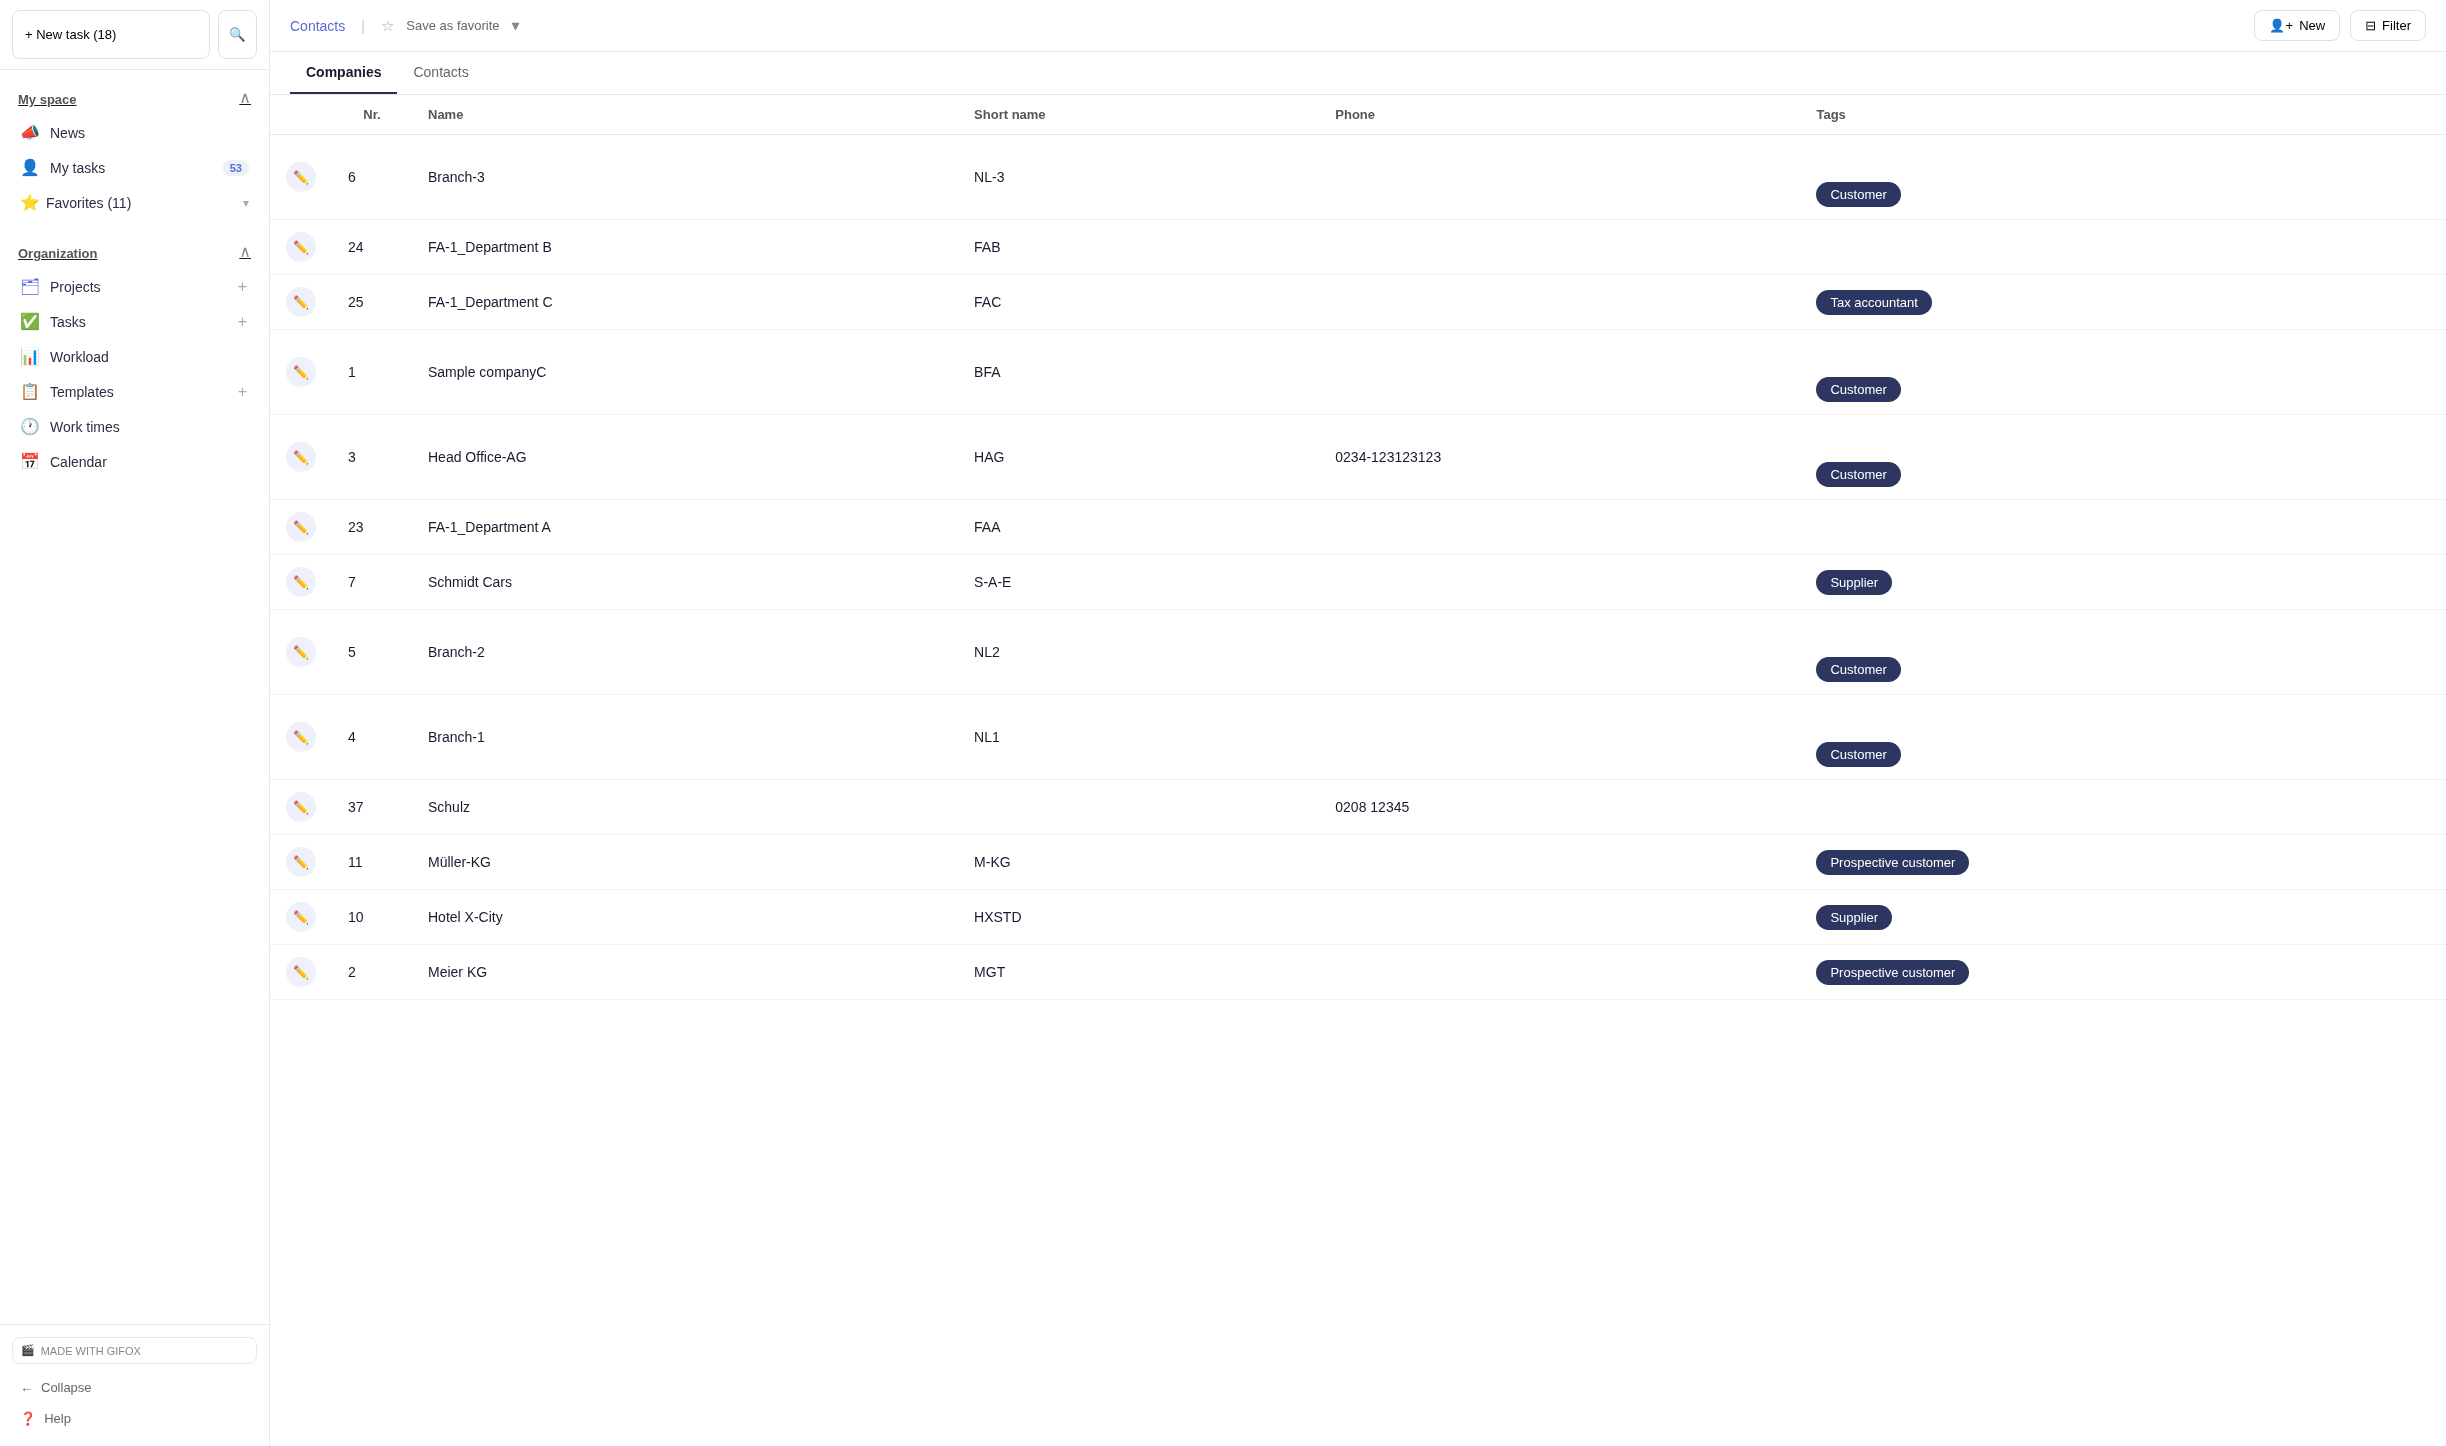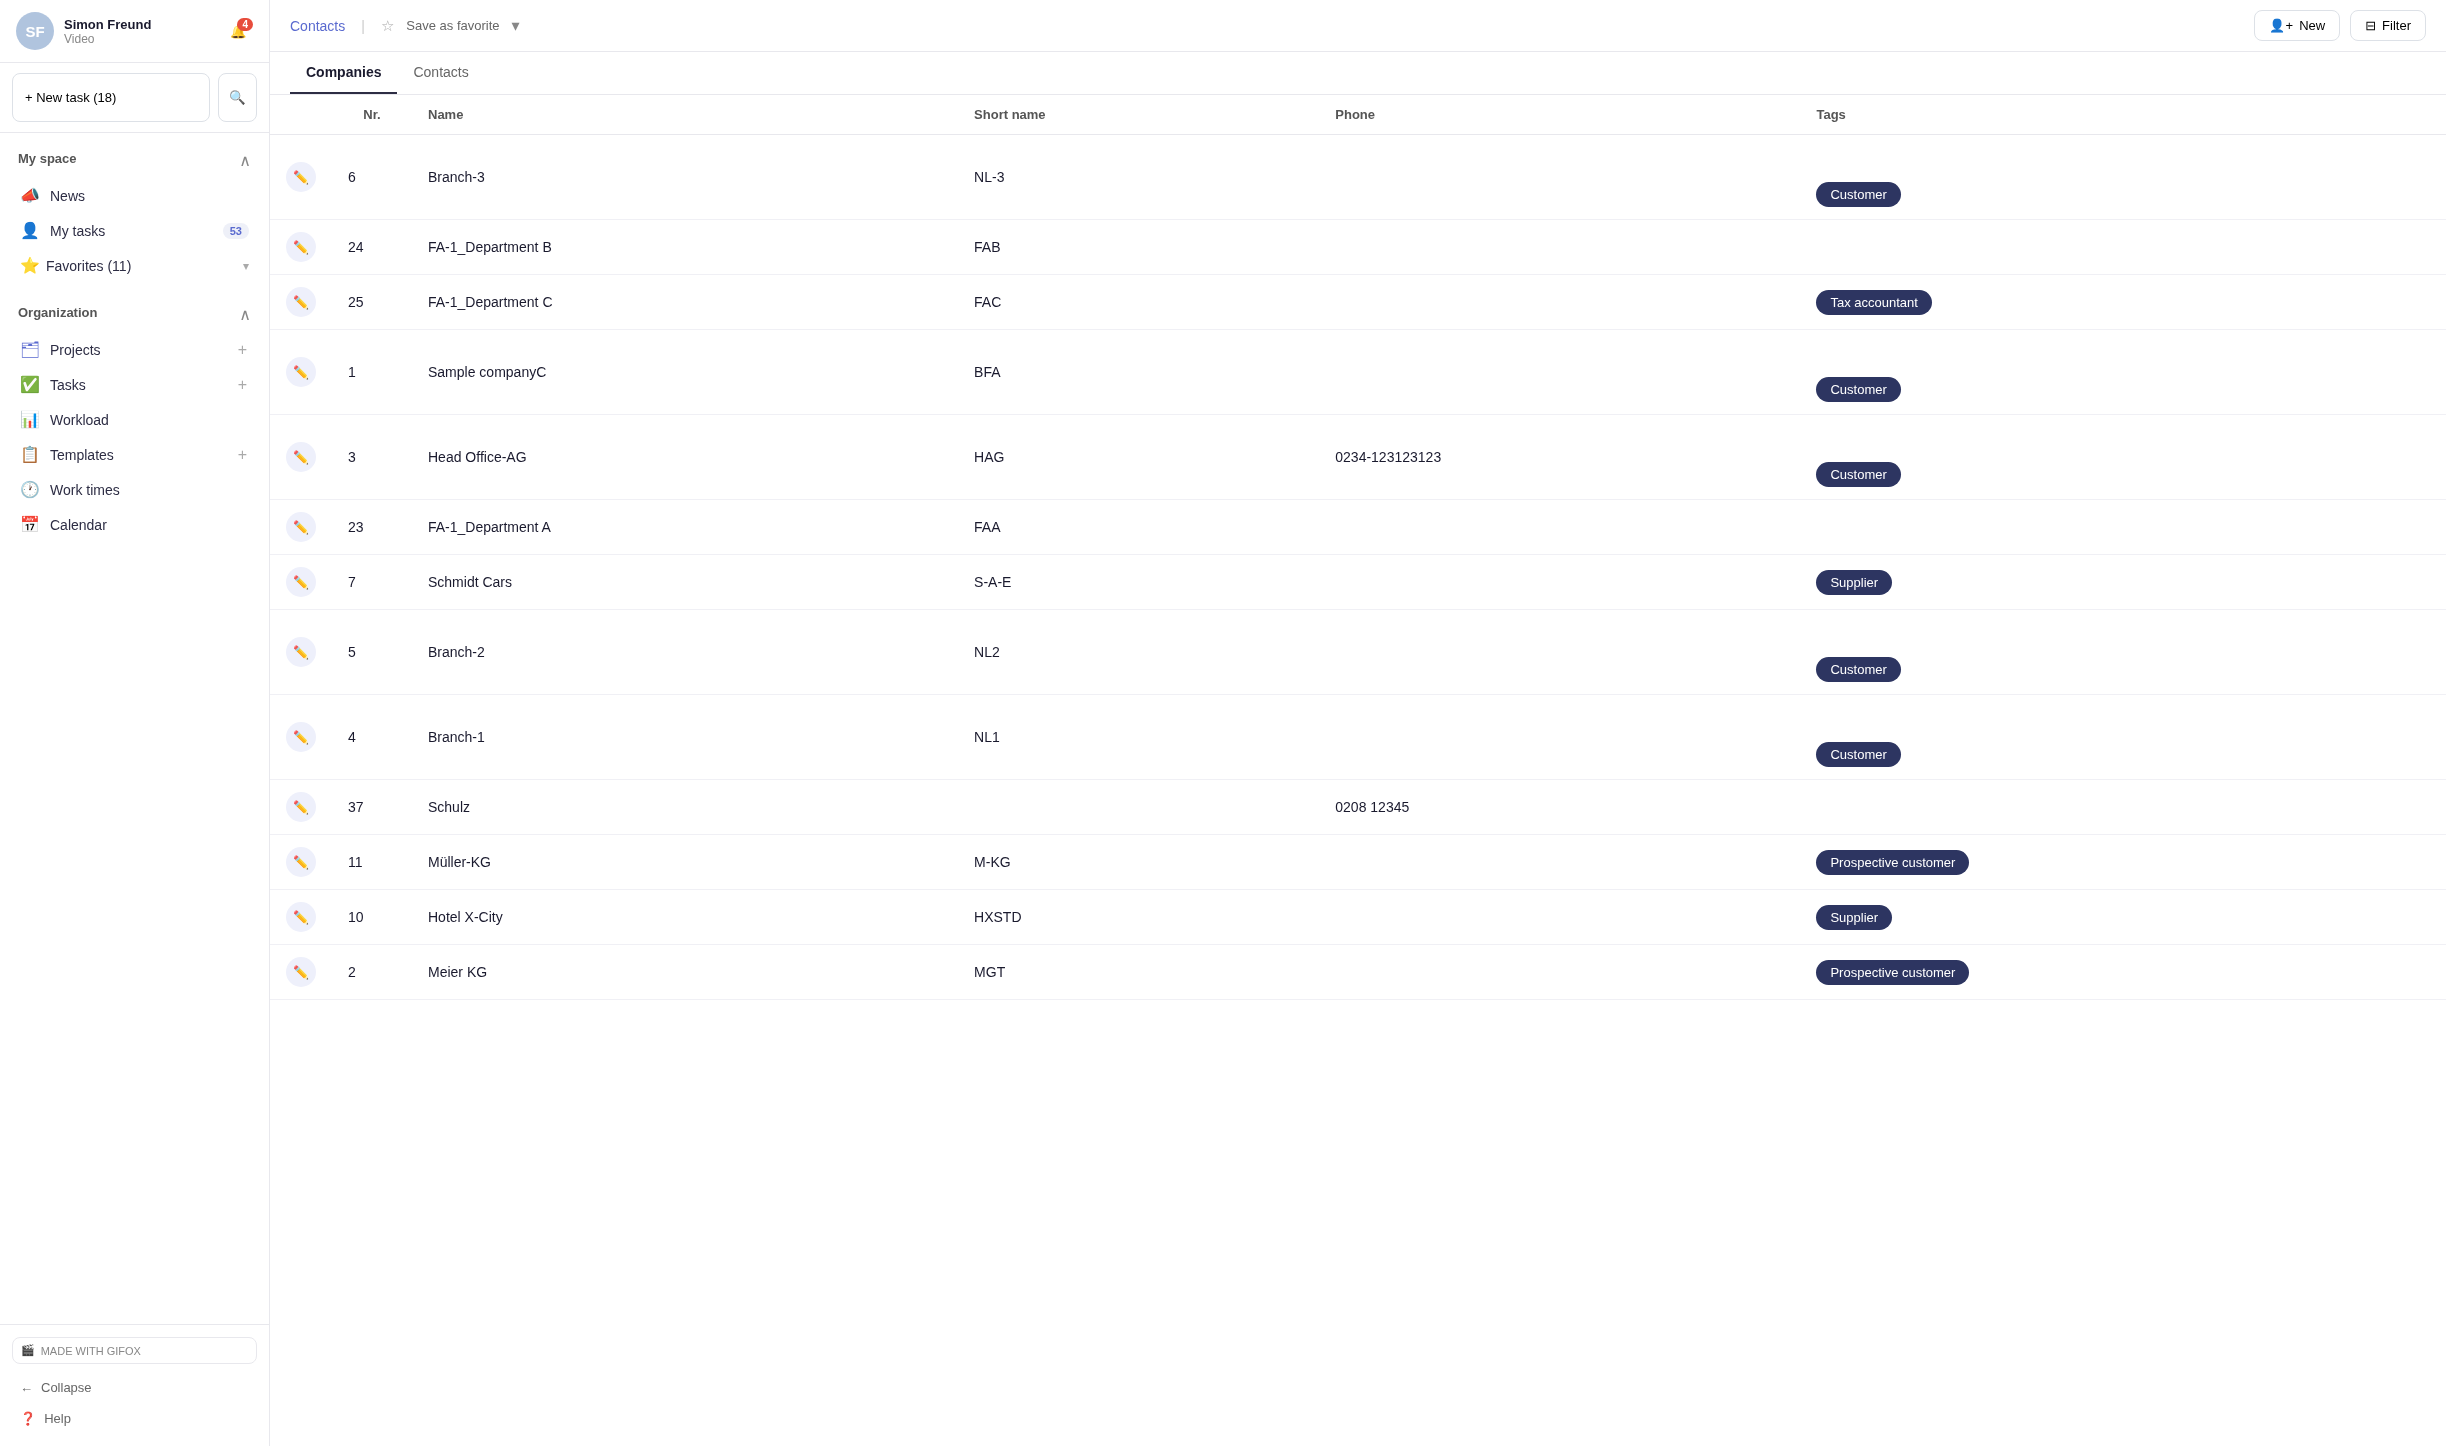--- a/index.html
+++ b/index.html
@@ -12,21 +12,21 @@
     .user-info { flex: 1; }
     .user-name { font-weight: 600; font-size: 13px; }
     .user-subtitle { font-size: 12px; color: #888; }
     .notif-btn { position: relative; background: none; border: none; cursor: pointer; padding: 6px; border-radius: 8px; }
     .notif-badge { position: absolute; top: 0; right: 0; background: #e74c3c; color: #fff; border-radius: 10px; font-size: 10px; font-weight: 700; padding: 1px 5px; }
     .sidebar-actions { padding: 10px 12px; display: flex; gap: 8px; border-bottom: 1px solid #e8e8ed; }
     .new-task-btn { flex: 1; background: #fff; border: 1px solid #dde1e7; border-radius: 8px; padding: 16px 12px; cursor: pointer; font-size: 13px; font-weight: 500; text-align: left; display: flex; align-items: center; gap: 6px; }
     .search-btn { background: #fff; border: 1px solid #dde1e7; border-radius: 8px; padding: 8px 10px; cursor: pointer; }
 
     .sidebar-section { padding: 14px 12px 4px; }
-    .section-header { display: flex; align-items: flex-start; justify-content: space-between; padding: 4px 6px; margin-bottom: 4px; }
+    .section-header { display: flex; align-items: flex-end; justify-content: space-between; padding: 4px 6px; margin-bottom: 4px; text-decoration: underline; }
     .section-title { font-size: 13px; font-weight: 600; color: #555; }
     .section-toggle { background: none; border: none; cursor: pointer; color: #888; font-size: 16px; }
     .nav-item { display: flex; align-items: center; gap: 10px; padding: 8px 8px; border-radius: 8px; cursor: pointer; color: #2d2d44; font-size: 14px; }
     .nav-item .icon { width: 20px; text-align: center; font-size: 16px; color: #5a6acf; }
     .nav-item .label { flex: 1; }
     .nav-item .count { background: #eef0f8; color: #5a6acf; border-radius: 12px; font-size: 11px; font-weight: 600; padding: 2px 7px; }
     .nav-item .add-btn { background: none; border: none; cursor: pointer; color: #aaa; font-size: 16px; padding: 0 2px; }
     .sidebar-bottom { margin-top: auto; padding: 12px; border-top: 1px solid #e8e8ed; }
     .collapse-btn { display: flex; align-items: center; gap: 8px; padding: 8px; border-radius: 8px; cursor: pointer; font-size: 13px; color: #666; }
     .gifox-badge { display: flex; align-items: center; gap: 6px; padding: 6px 8px; border-radius: 8px; font-size: 11px; color: #888; border: 1px solid #e8e8ed; margin-bottom: 8px; }
@@ -60,33 +60,20 @@
     .tag-tax { background: #2d3561; }
     .tag-supplier { background: #2d3561; }
     .tag-prospective { background: #2d3561; }
     .col-nr { width: 80px; text-align: center; }
     .col-edit { width: 60px; }
   </style>
 </head>
 <body>
 
 <aside class="sidebar">
-  <div class="sidebar-top">
-    <div class="avatar">
-      <span>SF</span>
-    </div>
-    <div class="user-info">
-      <div class="user-name">Simon Freund</div>
-      <div class="user-subtitle">Video</div>
-    </div>
-    <button class="notif-btn">
-      🔔
-      <span class="notif-badge">4</span>
-    </button>
-  </div>
 
   <div class="sidebar-actions">
     <button class="new-task-btn">
       <span>+ New task (18)</span>
     </button>
     <button class="search-btn">🔍</button>
   </div>
 
   <div class="sidebar-section">
     <div class="section-header">

